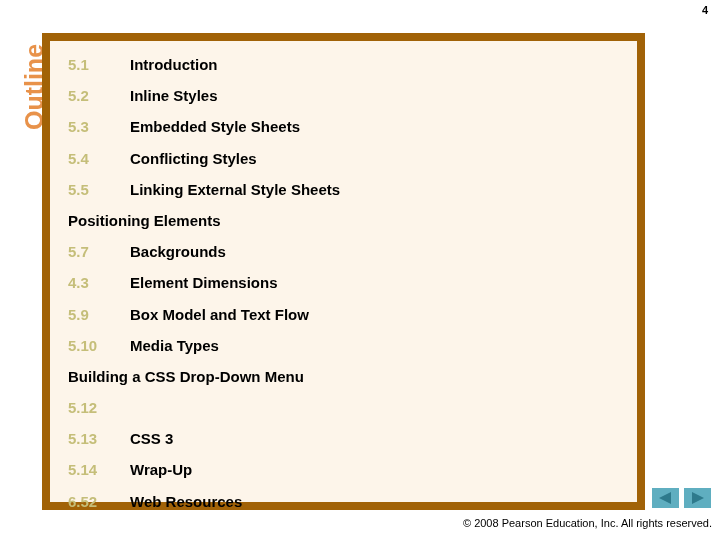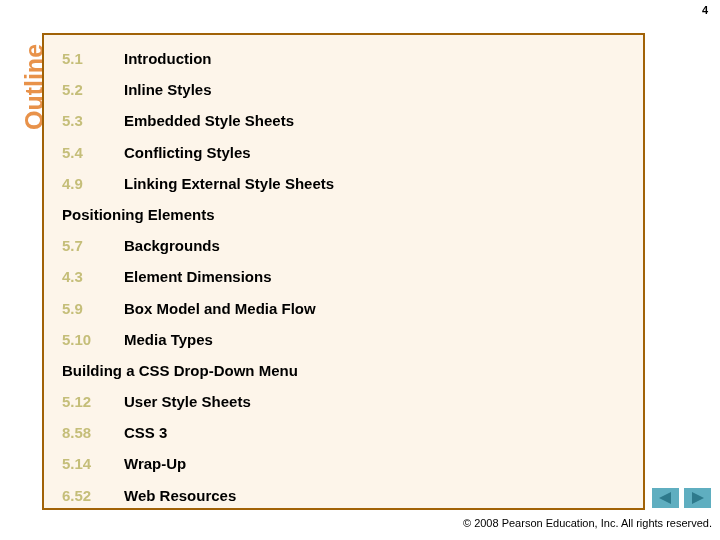--- a/index.html
+++ b/index.html
@@ -55,21 +55,21 @@
 
   
   .outline-panel {
     position: absolute;
     left: 42px;
     top: 33px;
     width: 603px;
     height: 477px;
     box-sizing: border-box;
     background: #FDF5EA;
-    border: 2px solid #a16207;
+    border: 8px solid #a16207;
   }
 
   .outline-list {
     position: absolute;
     left: 0;
     top: 8px;
     width: 100%;
   }
 
   .outline-row {
@@ -150,51 +150,50 @@
         </div>
         <div class="outline-row">
           <span class="row-number">5.3</span>
           <span class="row-title">Embedded Style Sheets</span>
         </div>
         <div class="outline-row">
           <span class="row-number">5.4</span>
           <span class="row-title">Conflicting Styles</span>
         </div>
         <div class="outline-row">
-          <span class="row-number">4.9</span>
+          <span class="row-number">5.5</span>
           <span class="row-title">Linking External Style Sheets</span>
         </div>
         <div class="outline-row">
           <span class="row-title">Positioning Elements</span>
         </div>
         <div class="outline-row">
           <span class="row-number">5.7</span>
           <span class="row-title">Backgrounds</span>
         </div>
         <div class="outline-row">
           <span class="row-number">4.3</span>
           <span class="row-title">Element Dimensions</span>
         </div>
         <div class="outline-row">
           <span class="row-number">5.9</span>
-          <span class="row-title">Box Model and Media Flow</span>
+          <span class="row-title">Box Model and Text Flow</span>
         </div>
         <div class="outline-row">
           <span class="row-number">5.10</span>
           <span class="row-title">Media Types</span>
         </div>
         <div class="outline-row">
           <span class="row-title">Building a CSS Drop-Down Menu</span>
         </div>
         <div class="outline-row">
           <span class="row-number">5.12</span>
-          <span class="row-title">User Style Sheets</span>
-        </div>
-        <div class="outline-row">
-          <span class="row-number">8.58</span>
+        </div>
+        <div class="outline-row">
+          <span class="row-number">5.13</span>
           <span class="row-title">CSS 3</span>
         </div>
         <div class="outline-row">
           <span class="row-number">5.14</span>
           <span class="row-title">Wrap-Up</span>
         </div>
         <div class="outline-row">
           <span class="row-number">6.52</span>
           <span class="row-title">Web Resources</span>
         </div>

